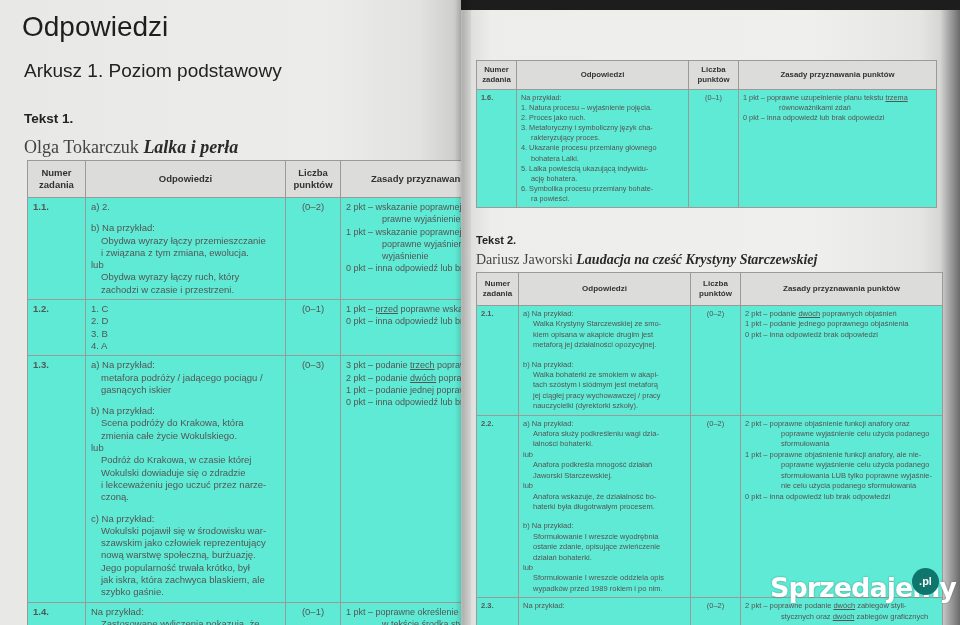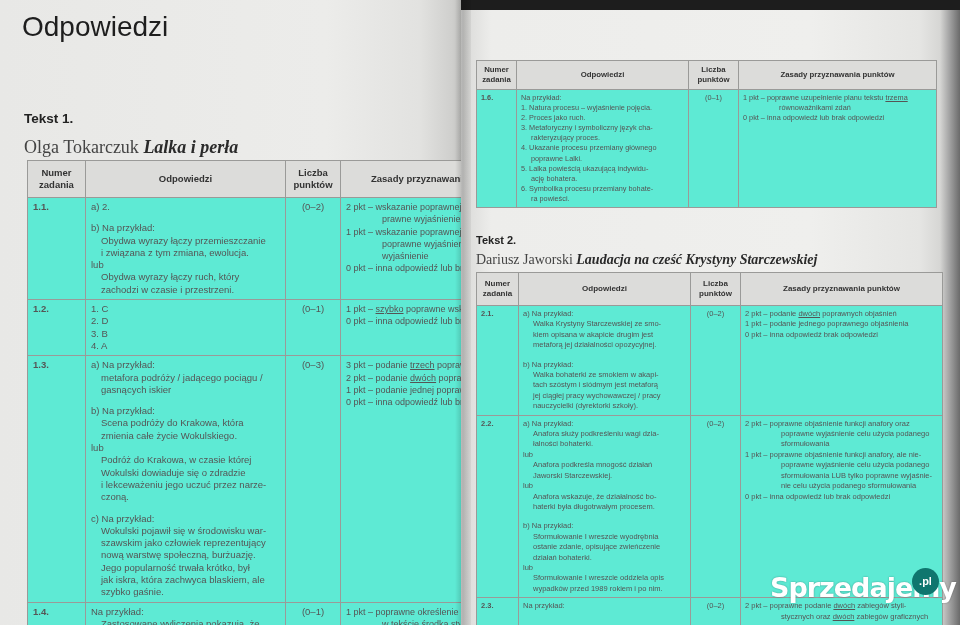--- a/index.html
+++ b/index.html
@@ -82,20 +82,21 @@
     position:absolute; left:912px; top:568px; z-index:11;
     width:27px; height:27px; border-radius:50%; background:#0f766e; color:#fff;
     font-weight:bold; font-size:11px; line-height:27px; text-align:center;
   }
 </style>
 </head>
 <body>
 
 <div class="page page-left">
   <div class="h1">Odpowiedzi</div>
+  <div class="h2">Arkusz 1. Poziom podstawowy</div>
   <div class="tekst t1">Tekst 1.</div>
   <div class="author a1">
     <span>Olga Tokarczuk</span>
     <i>Lalka i perła</i>
   </div>
 
   <table class="ans" id="tbl-left">
     <colgroup>
         <col style="width:58px">
         <col style="width:200px">
@@ -136,21 +137,21 @@
         <tr>
           <td class="num">1.2.</td>
           <td>
             <span class="line">1. C</span>
             <span class="line">2. D</span>
             <span class="line">3. B</span>
             <span class="line">4. A</span>
           </td>
           <td class="pts">(0–1)</td>
           <td class="rules">
-            <span class="line">1 pkt – <u>szybko</u> poprawne wskazania</span>
+            <span class="line">1 pkt – <u>przed</u> poprawne wskazania</span>
             <span class="line">0 pkt – inna odpowiedź lub brak odpow</span>
           </td>
         </tr>
         <tr>
           <td class="num">1.3.</td>
           <td>
             <span class="line">a) Na przykład:</span>
             <span class="line ind">metafora podróży / jadącego pociągu /</span>
             <span class="line ind">gasnących iskier</span>
             <span class="gap"></span>
@@ -218,21 +219,21 @@
   <tbody id="tbody-right1">
       <tr>
         <td class="num">1.6.</td>
         <td>
           <span class="line">Na przykład:</span>
           <span class="line">1. Natura procesu – wyjaśnienie pojęcia.</span>
           <span class="line">2. Proces jako ruch.</span>
           <span class="line">3. Metaforyczny i symboliczny język cha-</span>
           <span class="line ind">rakteryzujący proces.</span>
           <span class="line">4. Ukazanie procesu przemiany głównego</span>
-          <span class="line ind">poprawne Lalki.</span>
+          <span class="line ind">bohatera Lalki.</span>
           <span class="line">5. Lalka powieścią ukazującą indywidu-</span>
           <span class="line ind">ację bohatera.</span>
           <span class="line">6. Symbolika procesu przemiany bohate-</span>
           <span class="line ind">ra powieści.</span>
         </td>
         <td class="pts">(0–1)</td>
         <td class="rules">
           <span class="line">1 pkt – poprawne uzupełnienie planu tekstu <u>trzema</u></span>
           <span class="line hang">równoważnikami zdań</span>
           <span class="line">0 pkt – inna odpowiedź lub brak odpowiedzi</span>

